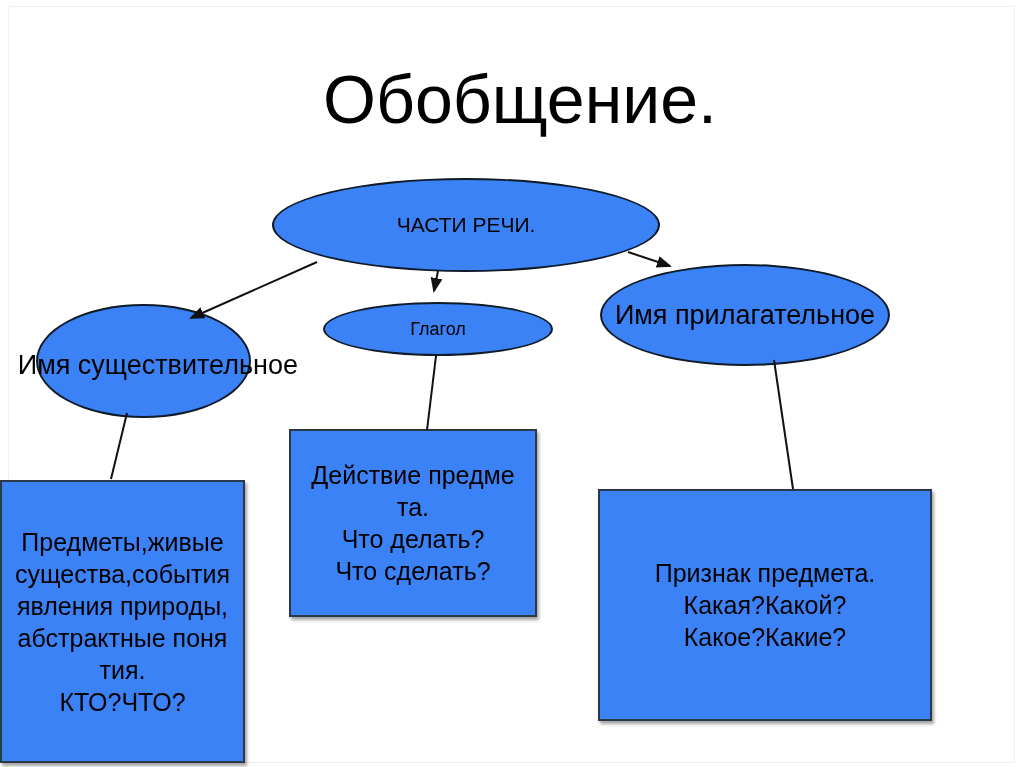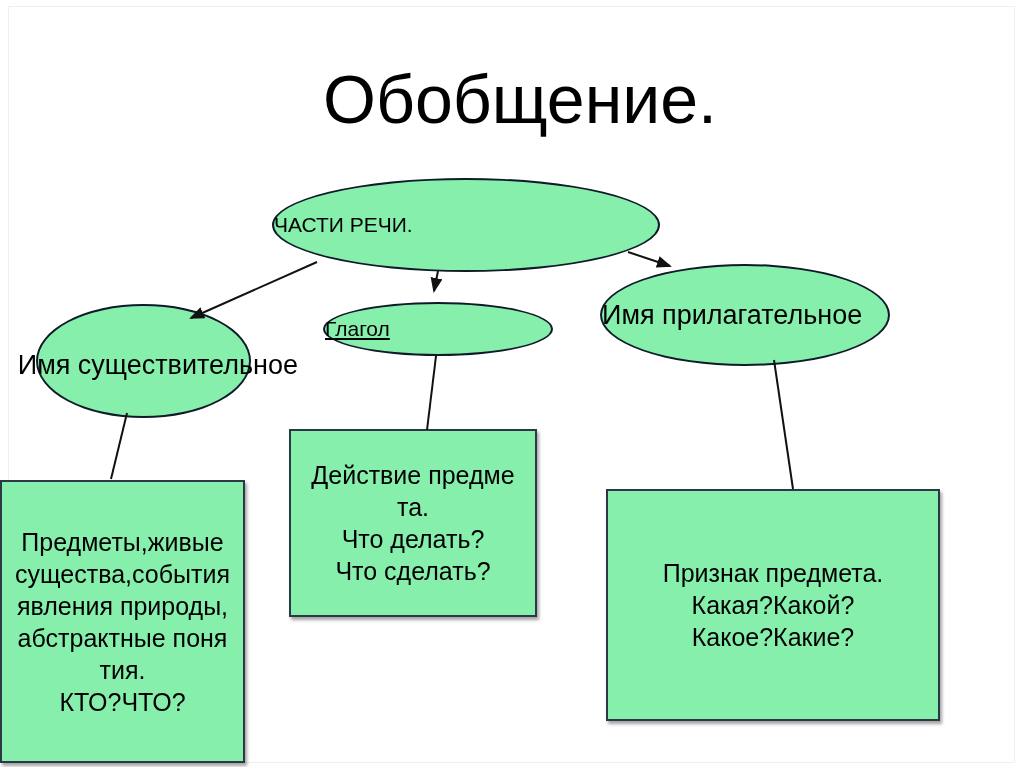--- a/index.html
+++ b/index.html
@@ -13,43 +13,43 @@
     border: 1px solid #efefef; pointer-events: none;
   }
 
   .title {
     position: absolute; left: 0; top: 60px; width: 1040px;
     text-align: center; font-size: 68px; font-weight: 400;
     letter-spacing: 0px; color: #000000;
   }
 
   .shape {
-    position: absolute; background: #86efac;
-    display: flex; align-items: center; justify-content: flex-start;
+    position: absolute; background: #3b82f6;
+    display: flex; align-items: center; justify-content: center;
     text-align: center;
   }
   .ellipse { border-radius: 50%; border: 2px solid #0f1b29; }
   .rect {
     border: 2px solid #2b3947;
     box-shadow: 2px 3px 3px rgba(90,90,90,0.55);
   }
 
   .ellipse-root   { left: 272px; top: 178px; width: 388px; height: 94px;  font-size: 21px; }
   .ellipse-noun   { left: 36px;  top: 304px; width: 215px; height: 114px; }
-  .ellipse-verb   { left: 323px; top: 302px; width: 230px; height: 54px;  font-size: 21px; text-decoration: underline; }
+  .ellipse-verb   { left: 323px; top: 302px; width: 230px; height: 54px;  font-size: 18px; }
   .ellipse-adj    { left: 600px; top: 264px; width: 290px; height: 102px; font-size: 27px; }
 
   .noun-label {
     position: absolute; left: 8px; top: 350px; width: 290px;
     font-size: 27px; z-index: 4; text-align: right; white-space: nowrap;
   }
 
   .rect-noun { left: 0px;   top: 480px; width: 245px; height: 283px; }
   .rect-verb { left: 289px; top: 429px; width: 248px; height: 188px; }
-  .rect-adj  { left: 598px; top: 489px; width: 334px; height: 232px; margin-left: 8px; }
+  .rect-adj  { left: 598px; top: 489px; width: 334px; height: 232px; }
 
   .box-text {
     white-space: pre-line; font-size: 25px; line-height: 32px;
     width: 100%; text-align: center;
   }
 
   .connectors {
     position: absolute; left: 0; top: 0; width: 1024px; height: 767px;
     z-index: 6; pointer-events: none;
   }

